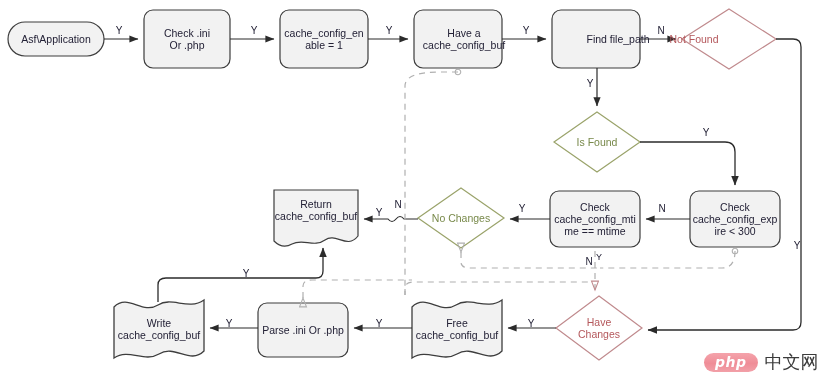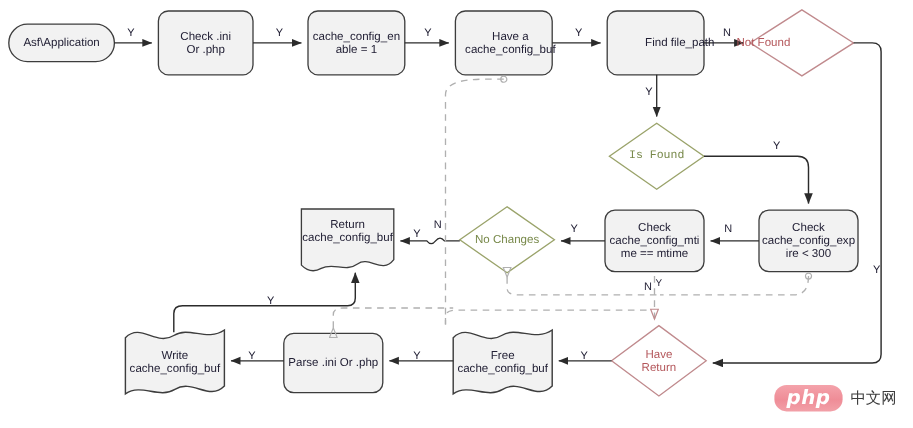--- a/index.html
+++ b/index.html
@@ -30,29 +30,29 @@
   
   #watermark{
     position:absolute;
     display:flex;align-items:center;gap:7px;
   }
   #wm-pill{
     background:linear-gradient(180deg,#f4a3ab 0%,#ef8d97 55%,#f2a0a8 100%);
     color:#ffffff;
     border-radius:11px;
     padding:1px 11px 2px 11px;
-    font-size:18px;
+    font-size:14px;
     font-style:italic;
     font-weight:bold;
     letter-spacing:0.5px;
     font-family:"DejaVu Sans",sans-serif;
   }
   #wm-text{
     color:#3b3b3b;
-    font-size:14px;
+    font-size:18px;
     font-family:"DejaVu Sans","Liberation Sans",sans-serif;
   }
 </style>
 </head>
 <body>
 
 <div id="canvas">
 
   <svg id="svg" viewBox="0 0 830 389" xmlns="http://www.w3.org/2000/svg">
     <defs>
@@ -184,37 +184,37 @@
 
   <div class="node-label" style="left:8px;top:22px;width:96px;height:34px;">Asf\Application</div>
   <div class="node-label" style="left:144px;top:10px;width:86px;height:58px;border-radius:28px;">Check .ini
 Or .php</div>
   <div class="node-label" style="left:280px;top:10px;width:88px;height:58px;">cache_config_en
 able = 1</div>
   <div class="node-label" style="left:414px;top:10px;width:100px;height:58px;">Have a
 cache_config_buf</div>
   <div class="node-label" style="left:552px;top:10px;width:88px;height:58px;padding-left:22px;">Find file_path</div>
   <div class="node-label lbl-red" style="left:647px;top:9px;width:94px;height:60px;">Not Found</div>
-  <div class="node-label lbl-green" style="left:554px;top:112px;width:86px;height:60px;font-family:Liberation Mono, monospace;">Is Found</div>
+  <div class="node-label lbl-green" style="left:554px;top:112px;width:86px;height:60px;">Is Found</div>
   <div class="node-label" style="left:272px;top:188px;width:88px;height:44px;">Return
 cache_config_buf</div>
   <div class="node-label lbl-green" style="left:416px;top:188px;width:90px;height:60px;">No Changes</div>
   <div class="node-label" style="left:550px;top:191px;width:90px;height:56px;">Check
 cache_config_mti
 me == mtime</div>
   <div class="node-label" style="left:690px;top:191px;width:90px;height:56px;">Check
 cache_config_exp
 ire &lt; 300</div>
   <div class="node-label" style="left:112px;top:303px;width:94px;height:52px;">Write
 cache_config_buf</div>
   <div class="node-label" style="left:256px;top:303px;width:94px;height:54px;">Parse .ini Or .php</div>
   <div class="node-label" style="left:410px;top:303px;width:94px;height:52px;">Free
 cache_config_buf</div>
   <div class="node-label lbl-red" style="left:556px;top:296px;width:86px;height:64px;">Have
-Return</div>
+Changes</div>
 
   <div class="edge-label" style="left:113px;top:25px;width:12px;">Y</div>
   <div class="edge-label" style="left:248px;top:25px;width:12px;">Y</div>
   <div class="edge-label" style="left:383px;top:25px;width:12px;">Y</div>
   <div class="edge-label" style="left:520px;top:25px;width:12px;">Y</div>
   <div class="edge-label" style="left:655px;top:25px;width:12px;">N</div>
   <div class="edge-label" style="left:584px;top:78px;width:12px;">Y</div>
   <div class="edge-label" style="left:700px;top:127px;width:12px;">Y</div>
   <div class="edge-label" style="left:791px;top:240px;width:12px;">Y</div>
   <div class="edge-label" style="left:656px;top:203px;width:12px;">N</div>

